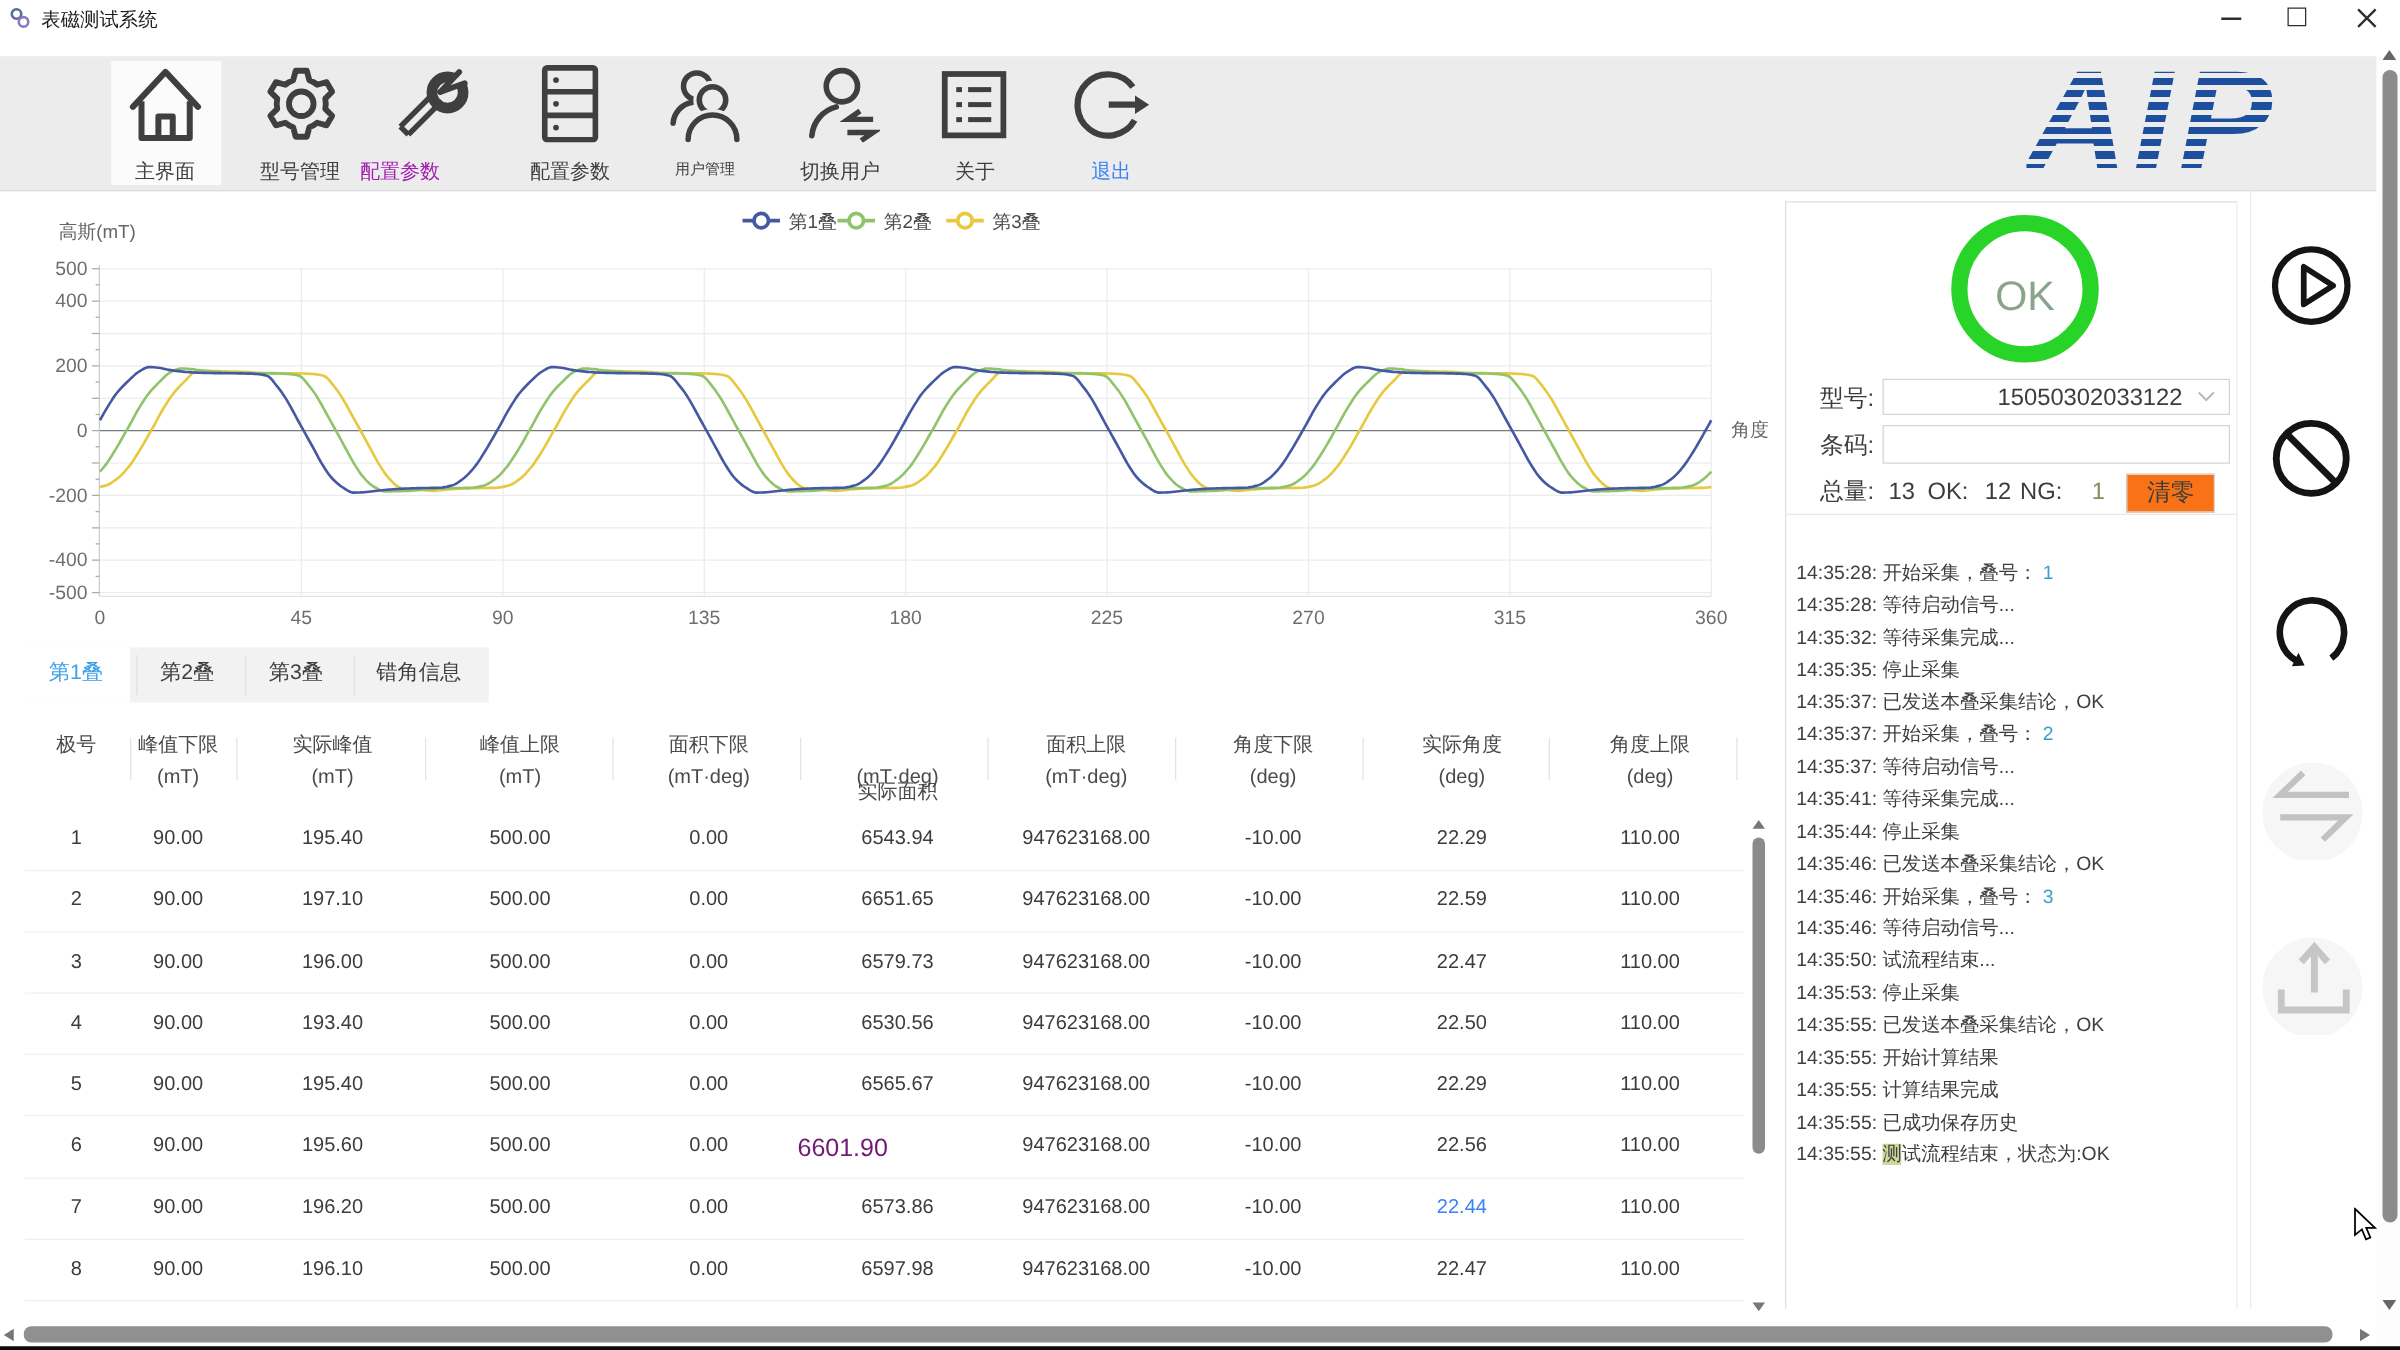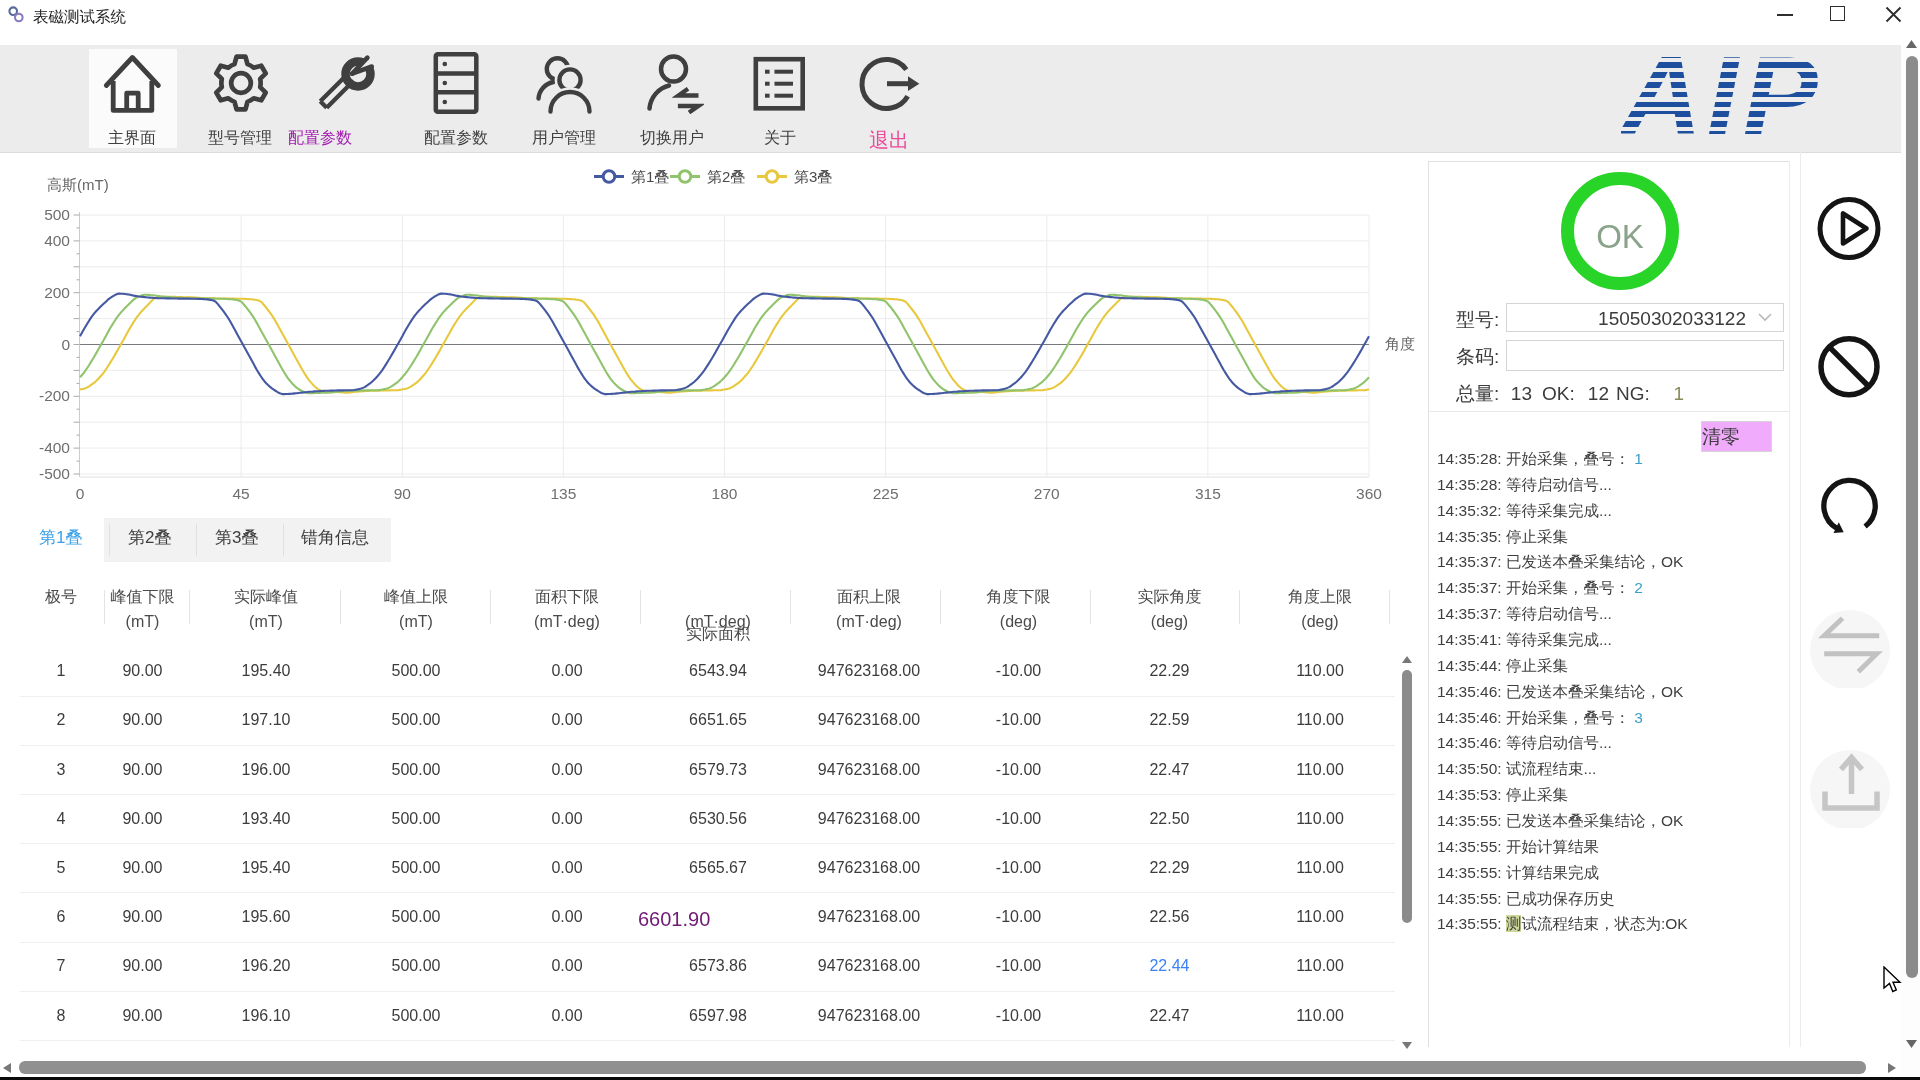--- a/index.html
+++ b/index.html
@@ -89,21 +89,21 @@
 <div style="position:absolute;left:534px;top:52px;width:62px;height:62px;"><svg width="62" height="62" viewBox="0 0 62 62">
       <g fill="none">
         <circle cx="23.5" cy="17" r="10.7" stroke="#3f3f3f" stroke-width="4.4"></circle>
         <path d="M4.5 46.5 A18 18 0 0 1 19.5 30" stroke="#3f3f3f" stroke-width="4.4" stroke-linecap="round"></path>
         <circle cx="36" cy="28" r="10.6" fill="#ececec" stroke="#ececec" stroke-width="9.5"></circle>
         <circle cx="36" cy="28" r="10.6" fill="#ececec" stroke="#3f3f3f" stroke-width="4.4"></circle>
         <path d="M16.5 59.5 A19.5 19.5 0 0 1 55.5 59.5" stroke="#ececec" stroke-width="9.5"></path>
         <path d="M16.5 59.5 A19.5 19.5 0 0 1 55.5 59.5" stroke="#3f3f3f" stroke-width="4.4" stroke-linecap="round"></path>
       </g>
     </svg></div>
-<div style="position:absolute;left:504px;top:128px;width:120px;text-align:center;font-size:16px;color:#3f3f3f;">用户管理</div>
+<div style="position:absolute;left:504px;top:128px;width:120px;text-align:center;font-size:12px;color:#3f3f3f;">用户管理</div>
 <div style="position:absolute;left:642px;top:52px;width:62px;height:62px;"><svg width="62" height="62" viewBox="0 0 62 62">
       <g fill="none" stroke="#3f3f3f">
         <circle cx="31.5" cy="17" r="12.5" stroke-width="4.5"></circle>
         <path d="M7.5 56.5 A26 26 0 0 1 27 33.5" stroke-width="4.5" stroke-linecap="round"></path>
         <path d="M56.5 43.5 H36.4 L46 36.8" stroke-width="4.3"></path>
         <path d="M35.9 54 H56.5 L47 60.5" stroke-width="4.3"></path>
       </g>
     </svg></div>
 <div style="position:absolute;left:612px;top:128px;width:120px;text-align:center;font-size:16px;color:#3f3f3f;">切换用户</div>
 <div style="position:absolute;left:750px;top:52px;width:62px;height:62px;"><svg width="62" height="62" viewBox="0 0 62 62">
@@ -116,21 +116,21 @@
       <rect x="24.5" y="41.7" width="18.5" height="4" fill="#3f3f3f"></rect>
     </svg></div>
 <div style="position:absolute;left:720px;top:128px;width:120px;text-align:center;font-size:16px;color:#3f3f3f;">关于</div>
 <div style="position:absolute;left:858px;top:52px;width:62px;height:62px;"><svg width="62" height="62" viewBox="0 0 62 62">
       <g fill="none" stroke="#3f3f3f" stroke-width="5">
         <path d="M49.7 44.25 A24.5 24.5 0 1 1 48.3 17.6"></path>
         <line x1="29" y1="31.7" x2="50" y2="31.7"></line>
       </g>
       <polygon points="50,24.3 61.3,31.7 50,39.1" fill="#3f3f3f"></polygon>
     </svg></div>
-<div style="position:absolute;left:829px;top:128px;width:120px;text-align:center;font-size:20px;color:#ec4899;">退出</div>
+<div style="position:absolute;left:829px;top:128px;width:120px;text-align:center;font-size:16px;color:#3b82f6;">退出</div>
 <div style="position:absolute;left:1621px;top:48px;width:218px;height:96px;overflow:hidden;">
 <span style="font-family:'Liberation Sans',sans-serif;font-weight:bold;font-style:italic;font-size:112px;line-height:96px;letter-spacing:5px;color:transparent;background:repeating-linear-gradient(to bottom, #1d4f9e 0px, #1d4f9e 5.7px, #ececec 5.7px, #ececec 9.8px);-webkit-background-clip:text;background-clip:text;">AIP</span></div>
 <svg width="1430" height="510" viewBox="0 0 1430 510" style="position:absolute;left:0;top:0;">
 <line x1="80" y1="474.0" x2="1369" y2="474.0" stroke="#ececec" stroke-width="1"></line>
 <line x1="80" y1="448.1" x2="1369" y2="448.1" stroke="#ececec" stroke-width="1"></line>
 <line x1="80" y1="422.2" x2="1369" y2="422.2" stroke="#ececec" stroke-width="1"></line>
 <line x1="80" y1="396.3" x2="1369" y2="396.3" stroke="#ececec" stroke-width="1"></line>
 <line x1="80" y1="370.4" x2="1369" y2="370.4" stroke="#ececec" stroke-width="1"></line>
 <line x1="80" y1="318.6" x2="1369" y2="318.6" stroke="#ececec" stroke-width="1"></line>
 <line x1="80" y1="292.7" x2="1369" y2="292.7" stroke="#ececec" stroke-width="1"></line>
@@ -340,21 +340,21 @@
     <path d="M2 2 L8 8 L14 2" fill="none" stroke="#b9b9b9" stroke-width="1.6"></path>
   </svg>
 <div style="position:absolute;left:1456px;top:345px;font-size:19px;color:#3c3c3c;">条码:</div>
 <div style="position:absolute;left:1506px;top:340px;width:278px;height:31px;border:1px solid #d5d5d5;box-sizing:border-box;background:#fff;"></div>
 <div style="position:absolute;left:1456px;top:382px;font-size:19px;color:#3c3c3c;">总量:</div>
 <div style="position:absolute;left:1502px;top:382px;width:30px;text-align:right;font-size:19px;color:#3c3c3c;">13</div>
 <div style="position:absolute;left:1542px;top:382px;font-size:19px;color:#3c3c3c;">OK:</div>
 <div style="position:absolute;left:1579px;top:382px;width:30px;text-align:right;font-size:19px;color:#3c3c3c;">12</div>
 <div style="position:absolute;left:1616px;top:382px;font-size:19px;color:#3c3c3c;">NG:</div>
 <div style="position:absolute;left:1654px;top:382px;width:30px;text-align:right;font-size:19px;color:#8a8a5a;">1</div>
-<div style="position:absolute;left:1701px;top:379px;width:71px;height:31px;border:1px solid #d5d5d5;box-sizing:border-box;background:#f0abfc;text-align:left;font-size:19px;color:#3c3c3c;line-height:29px;margin-top:42px;">清零</div>
+<div style="position:absolute;left:1701px;top:379px;width:71px;height:31px;border:1px solid #d5d5d5;box-sizing:border-box;background:#f97316;text-align:center;font-size:19px;color:#3c3c3c;line-height:29px;">清零</div>
 <div style="position:absolute;left:1437px;top:449.0px;font-size:15.5px;color:#3f3f3f;white-space:nowrap;">14:35:28: 开始采集，叠号：<span style="color:#3aa0c8;">&nbsp;1</span></div>
 <div style="position:absolute;left:1437px;top:474.9px;font-size:15.5px;color:#3f3f3f;white-space:nowrap;">14:35:28: 等待启动信号...</div>
 <div style="position:absolute;left:1437px;top:500.7px;font-size:15.5px;color:#3f3f3f;white-space:nowrap;">14:35:32: 等待采集完成...</div>
 <div style="position:absolute;left:1437px;top:526.5px;font-size:15.5px;color:#3f3f3f;white-space:nowrap;">14:35:35: 停止采集</div>
 <div style="position:absolute;left:1437px;top:552.4px;font-size:15.5px;color:#3f3f3f;white-space:nowrap;">14:35:37: 已发送本叠采集结论，OK</div>
 <div style="position:absolute;left:1437px;top:578.2px;font-size:15.5px;color:#3f3f3f;white-space:nowrap;">14:35:37: 开始采集，叠号：<span style="color:#3aa0c8;">&nbsp;2</span></div>
 <div style="position:absolute;left:1437px;top:604.1px;font-size:15.5px;color:#3f3f3f;white-space:nowrap;">14:35:37: 等待启动信号...</div>
 <div style="position:absolute;left:1437px;top:630.0px;font-size:15.5px;color:#3f3f3f;white-space:nowrap;">14:35:41: 等待采集完成...</div>
 <div style="position:absolute;left:1437px;top:655.8px;font-size:15.5px;color:#3f3f3f;white-space:nowrap;">14:35:44: 停止采集</div>
 <div style="position:absolute;left:1437px;top:681.6px;font-size:15.5px;color:#3f3f3f;white-space:nowrap;">14:35:46: 已发送本叠采集结论，OK</div>

